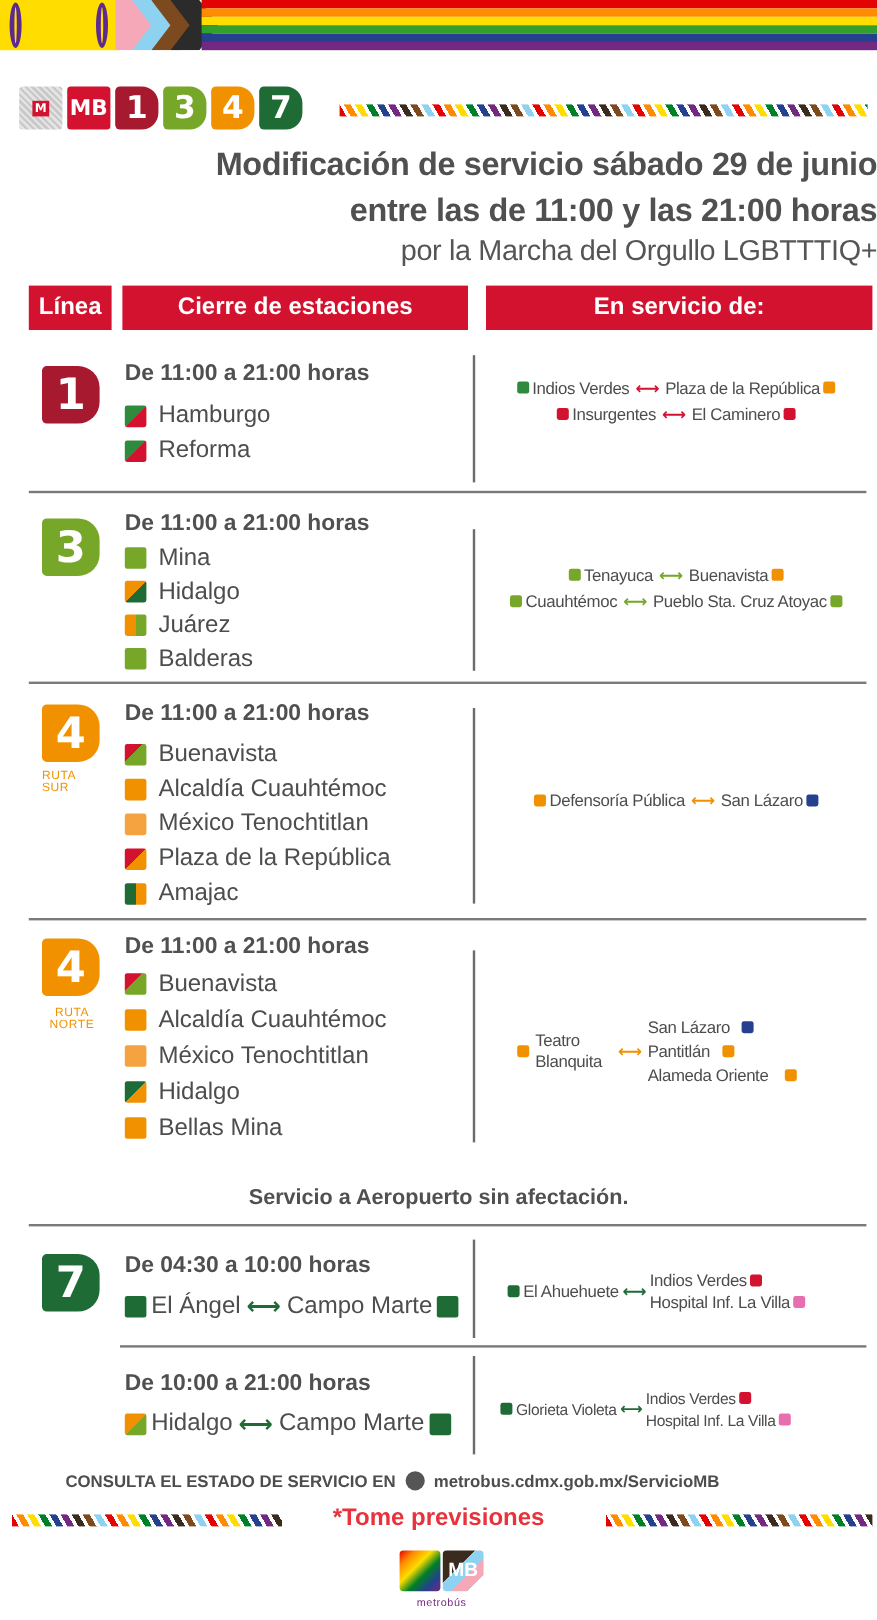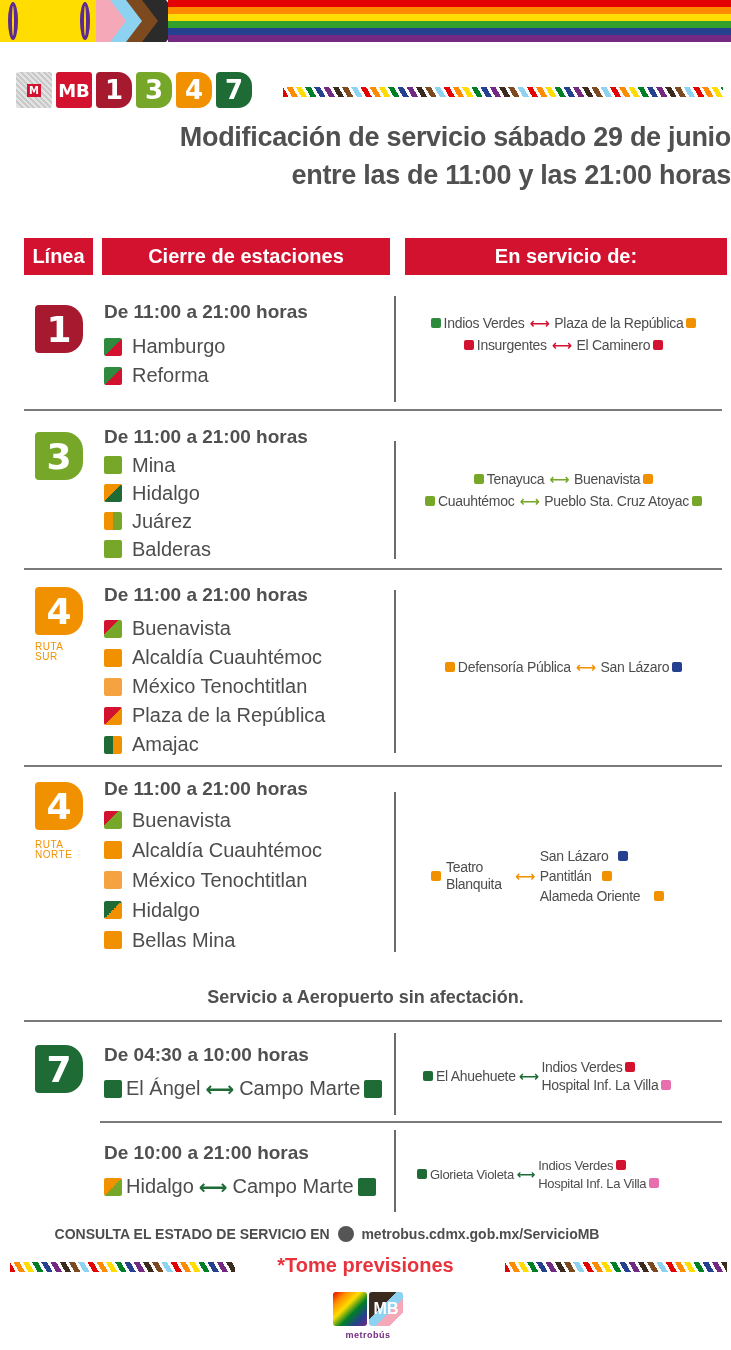--- a/index.html
+++ b/index.html
@@ -50,21 +50,21 @@
   .arrow { margin: 0 5px; font-weight: bold; }
 
   .note { position: absolute; left: 0; width: 731px; text-align: center; font-weight: bold; font-size: 18px; color: #505050; }
 
   .footer-link { position: absolute; top: 1226px; left: 0; width: 654px; text-align: center; font-size: 14px; color: #4d4d4d; font-weight: bold; }
   .globe { display: inline-block; width: 16px; height: 16px; border-radius: 50%; background: #555; vertical-align: -3px; margin: 0 4px; }
   .tome { position: absolute; top: 1254px; left: 0; width: 731px; text-align: center; color: #e8323c; font-size: 20px; font-weight: bold; }
   .mb-logo { position: absolute; top: 1292px; left: 333px; display: flex; gap: 2px; }
   .mb-logo .a { width: 34px; height: 34px; background: linear-gradient(135deg, #e40303, #ff8c00, #ffdd00, #008026, #24408e, #732982); border-radius: 3px; }
   .mb-logo .b { width: 34px; height: 34px; background: linear-gradient(135deg, #3b2a1e 0 40%, #8ed2f2 40% 60%, #f5a9b8 60% 80%, #fff 80%); border-radius: 3px; color: #fff; font-weight: bold; font-size: 16px; display: flex; align-items: center; justify-content: center; }
-  .mb-word { position: absolute; top: 1330px; left: 333px; width: 70px; text-align: center; font-size: 9px; color: #732982; font-weight: bold; letter-spacing: 0.5px; }
+  .mb-word { position: absolute; top: 1330px; left: 333px; width: 70px; text-align: center; font-size: 9px; color: #732982; font-weight: normal; letter-spacing: 0.5px; }
 </style>
 </head>
 <body>
 
 <div class="banner">
   <div class="yellow-seg"></div>
   <div class="ring" style="left:8px;"></div>
   <div class="ring" style="left:80px;"></div>
   <div class="chev" style="left:96px;width:40px;background:#f5a9b8;clip-path:polygon(0 0,60% 0,100% 50%,60% 100%,0 100%);"></div>
   <div class="chev" style="left:110px;width:40px;background:#8ed2f2;clip-path:polygon(0 0,60% 0,100% 50%,60% 100%,0 100%,40% 50%);"></div>
@@ -88,20 +88,21 @@
   <div class="logo-box line-badge" style="background:#a6192e">1</div>
   <div class="logo-box line-badge" style="background:#76a728">3</div>
   <div class="logo-box line-badge" style="background:#f29100">4</div>
   <div class="logo-box line-badge" style="background:#1e6b36">7</div>
 </div>
 <div class="deco-stripe" style="left:283px;top:87px;width:440px;"></div>
 
 <div class="title">
   <div class="t1">Modificación de servicio sábado 29 de junio</div>
   <div class="t2">entre las de 11:00 y las 21:00 horas</div>
+  <div class="t3">por la Marcha del Orgullo LGBTTTIQ+</div>
 </div>
 
 <div class="hdr" style="left:24px;width:69px;">Línea</div>
 <div class="hdr" style="left:102px;width:288px;">Cierre de estaciones</div>
 <div class="hdr" style="left:405px;width:322px;">En servicio de:</div>
 
 <div>
   <div class="line-icon" style="top:305px;background:#a6192e;">1</div>
   <div class="hours" style="top:301px;">De 11:00 a 21:00 horas</div>
   <div class="stations" style="top:332px;">
@@ -209,21 +210,21 @@
         <span class="arrow" style="color:#f29100">⟷</span>
         <span>San Lázaro</span>
         <span class="mini" style="background:#24408e"></span>
       </div>
   </div>
 </div>
 <div class="hr" style="left:24px;top:765px;width:698px;"></div>
 
 <div>
   <div class="line-icon" style="top:782px;background:#f29100;">4</div>
-  <div class="ruta" style="top:840px;width:50px;">RUTA NORTE</div>
+  <div class="ruta" style="top:840px;width:50px;text-align:center;">RUTA NORTE</div>
   <div class="hours" style="top:778px;">De 11:00 a 21:00 horas</div>
   <div class="stations" style="top:805px;">
     <div class="station" style="height:30px">
         <span class="st-icon" style="background:linear-gradient(135deg,#d2122e 40%,#76a728 40%)"></span>
         <span>Buenavista</span>
       </div>
     <div class="station" style="height:30px">
         <span class="st-icon" style="background:#f29100"></span>
         <span>Alcaldía Cuauhtémoc</span>
       </div>

